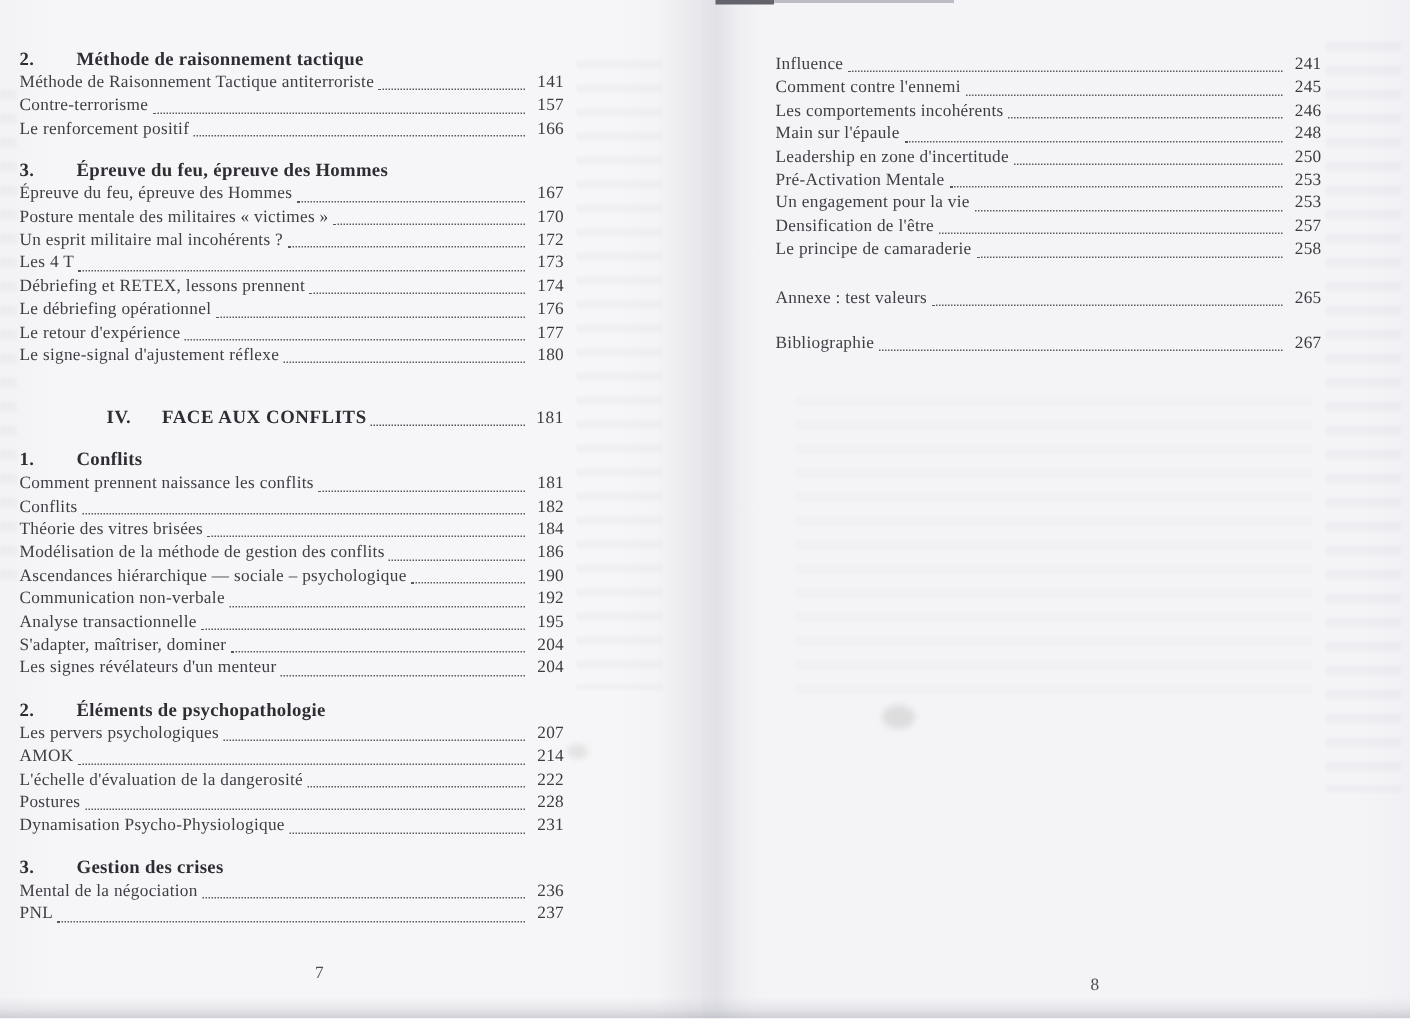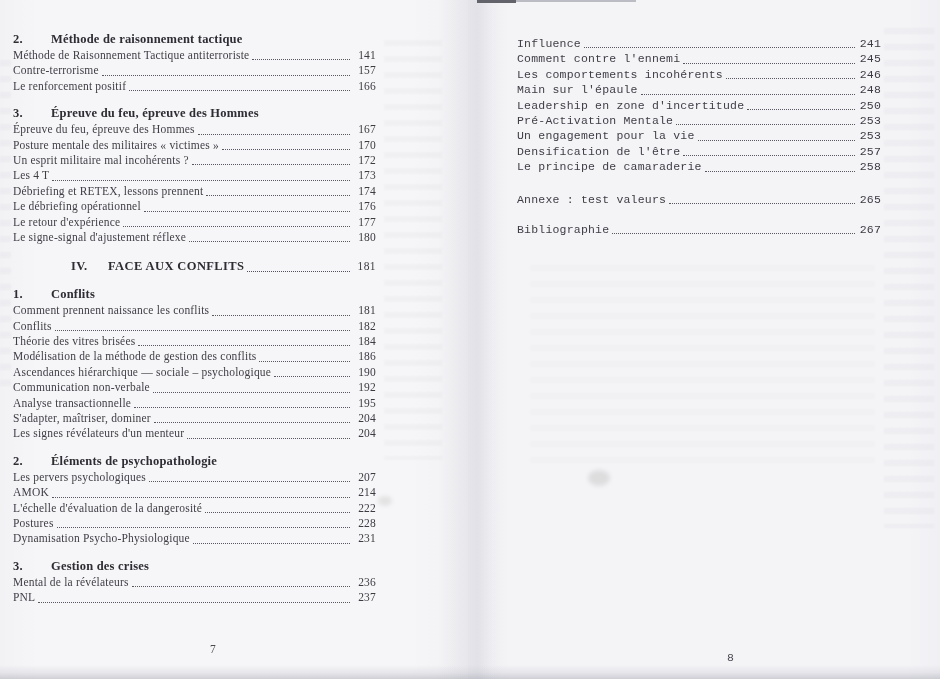--- a/index.html
+++ b/index.html
@@ -6,21 +6,21 @@
   .canvas{
     position:relative;
     width:940px;height:679px;
     overflow:hidden;
     background:linear-gradient(180deg,#f3f3f6 0%,#f5f5f7 40%,#f2f2f5 88%,#ececf0 100%);
     font-family:"Liberation Serif","DejaVu Serif",serif;
   }
   
   .page{position:absolute;top:0;bottom:0;}
   .page-left{left:0;width:468px;background:linear-gradient(90deg,#f2f2f5 0%,#f6f6f8 8%,#f6f6f8 88%,#f1f1f4 100%);}
-  .page-right{left:468px;width:472px;background:linear-gradient(90deg,#eeeef2 0%,#f4f4f7 7%,#f4f4f7 93%,#f0f0f4 100%);font-family:Liberation Mono, monospace;}
+  .page-right{left:468px;width:472px;background:linear-gradient(90deg,#eeeef2 0%,#f4f4f7 7%,#f4f4f7 93%,#f0f0f4 100%);}
 
   .toc-block{position:absolute;}
   #toc-left{left:13px;top:30px;width:363px;}
   #toc-right{left:49px;top:36px;width:364px;}
 
   .toc-row{
     display:flex;align-items:baseline;
     height:15.4px;line-height:15.4px;
     font-size:11.5px;color:#3e3e45;letter-spacing:0.2px;
     white-space:nowrap;
@@ -37,21 +37,21 @@
   .sec-header{
     display:flex;align-items:baseline;
     height:18px;line-height:18px;margin-top:10px;
     font-size:12.5px;font-weight:bold;color:#2d2d33;letter-spacing:0.2px;
   }
   .sec-header:first-child{margin-top:0;}
   .sec-header .num{width:38px;flex:none;}
 
   .part-row{
     display:flex;align-items:baseline;
-    height:18px;line-height:18px;margin:12px 0 10px 0;
+    height:18px;line-height:18px;margin:24px 0 10px 0;
     font-size:12.5px;font-weight:bold;color:#2d2d33;letter-spacing:0.4px;
   }
   .part-row .num{margin-left:58px;width:37px;flex:none;}
   .part-row .leader{border-bottom:1.7px dotted #50505a;}
   .part-row .pg{font-weight:normal;font-size:11.5px;}
 
   .toc-group + .toc-group{margin-top:17px;}
   .toc-group:last-child{margin-top:15px;}
 
   .pagenum{
@@ -235,21 +235,21 @@
         <div class="toc-row">
           <span class="t">Dynamisation Psycho-Physiologique</span>
           <span class="leader"></span>
           <span class="pg">231</span>
         </div>
         <div class="sec-header">
           <span class="num">3.</span>
           <span class="t">Gestion des crises</span>
         </div>
         <div class="toc-row">
-          <span class="t">Mental de la révélateurs</span>
+          <span class="t">Mental de la négociation</span>
           <span class="leader"></span>
           <span class="pg">236</span>
         </div>
         <div class="toc-row">
           <span class="t">PNL</span>
           <span class="leader"></span>
           <span class="pg">237</span>
         </div>
       </div>
     <div class="pagenum pagenum-left">7</div>

